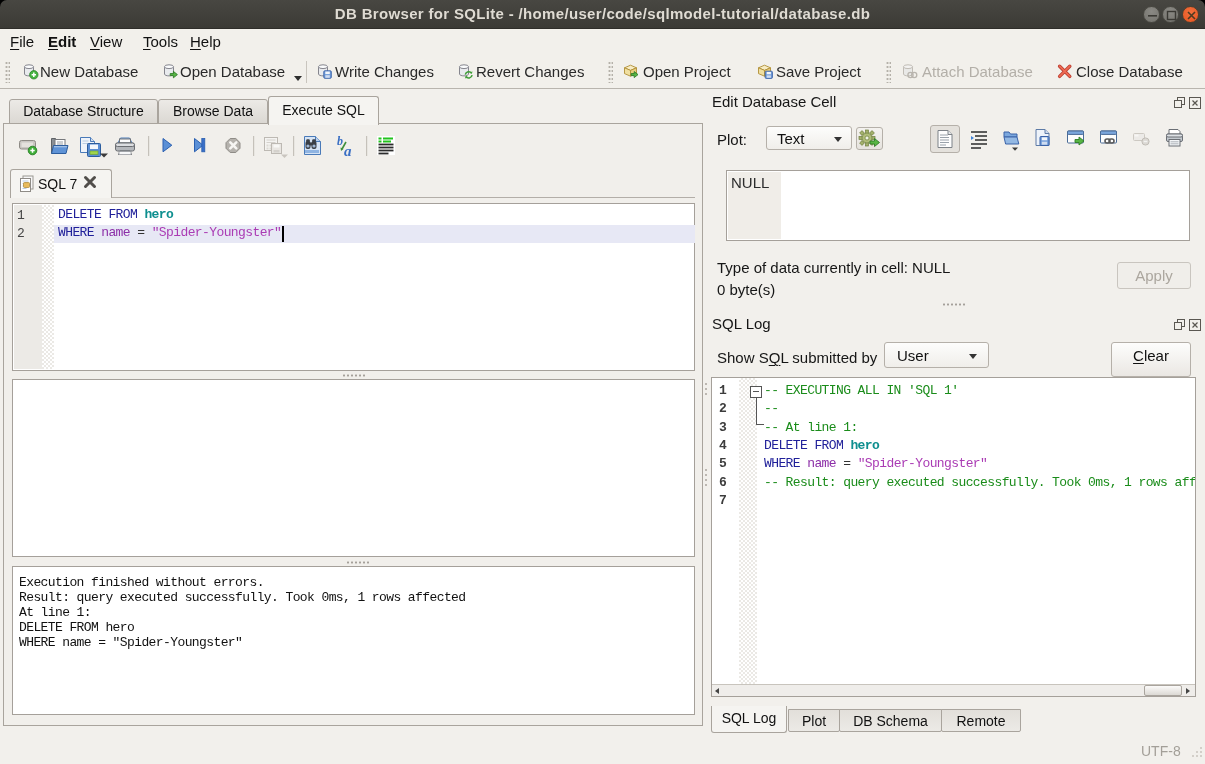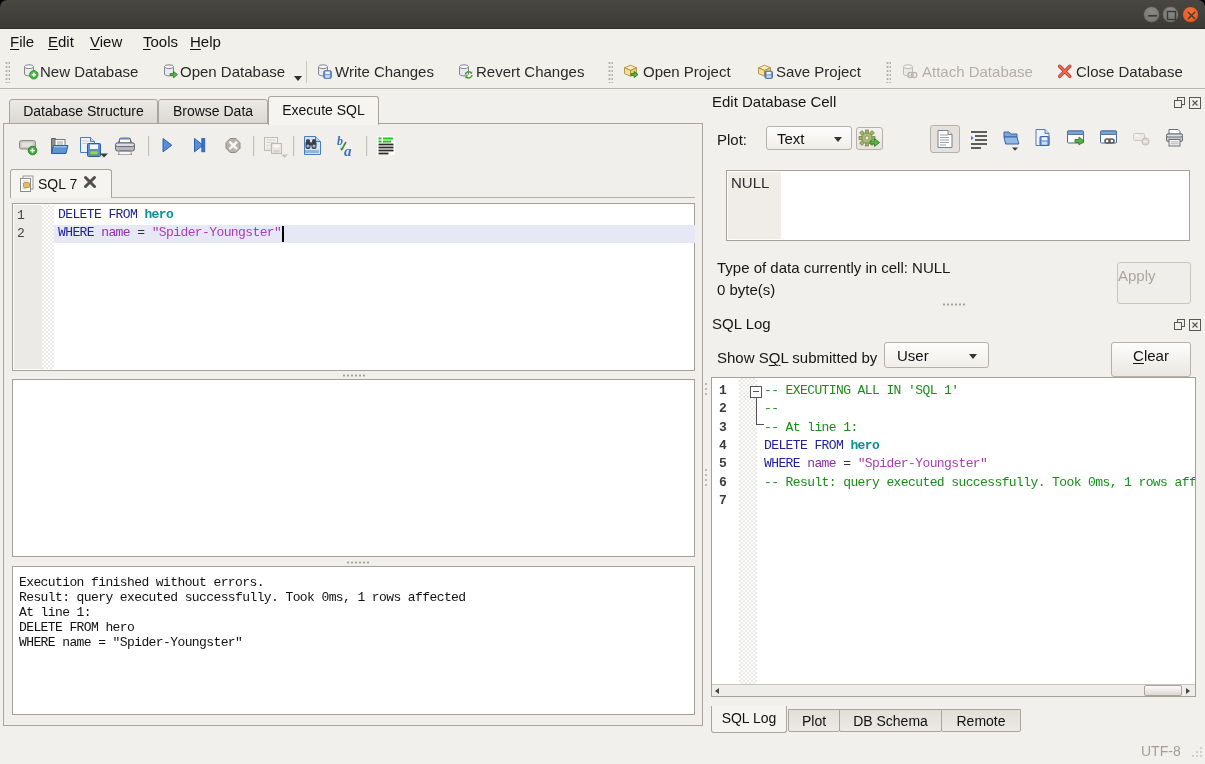--- a/index.html
+++ b/index.html
@@ -63,39 +63,40 @@
   .pushbtn{box-sizing:border-box;border:1px solid #b5b0a9;border-radius:3px;
     background:linear-gradient(#fdfdfc,#eae7e3);font-size:15px;color:#111;text-align:center;}
   u{text-decoration-thickness:1px;text-underline-offset:2px;}
 </style>
 </head>
 <body>
 <div id="app">
 
   <div class="abs" style="left:0;top:0;width:1205px;height:29px;background:#000;"></div>
     <div id="titlebar" class="abs"></div>
+  <div id="title-text" class="abs">DB Browser for SQLite - /home/user/code/sqlmodel-tutorial/database.db</div>
   <div class="abs winbtn gray" style="left:1143px;">
     <svg width="17" height="17">
         <rect x="4" y="8" width="9" height="1.6" fill="#3a3934"></rect>
       </svg>
     </div>
   <div class="abs winbtn gray" style="left:1162px;">
     <svg width="17" height="17">
         <rect x="4.5" y="4.5" width="8" height="8" fill="none" stroke="#3a3934" stroke-width="1.4"></rect>
       </svg>
     </div>
   <div id="btn-close" class="abs winbtn" style="left:1182px;">
     <svg width="17" height="17">
         <path d="M5 5 L12 12 M12 5 L5 12" stroke="#4c3a22" stroke-width="1.6"></path>
       </svg>
     </div>
 
   <div id="menubar" class="abs"></div>
   <div class="abs menuitem" style="left:10px;"><u>F</u>ile</div>
-  <div class="abs menuitem" style="left:48px;"><u>E</u>dit</div>
+  <div class="abs menuitem" style="left:48px;font-weight:bold;"><u>E</u>dit</div>
   <div class="abs menuitem" style="left:90px;"><u>V</u>iew</div>
   <div class="abs menuitem" style="left:143px;"><u>T</u>ools</div>
   <div class="abs menuitem" style="left:190px;"><u>H</u>elp</div>
 
   <div id="toolbar" class="abs"></div>
   <div class="abs grip" style="left:5px;"></div>
   <div class="abs tbicon" id="ic-newdb" style="left:21px;"><svg width="18" height="18">
         <path d="M3.5 4.7 L3.5 12 C3.5 13.1 5.5 13.9 8 13.9 C10.5 13.9 12.5 13.1 12.5 12 L12.5 4.7" fill="#e9ebee" stroke="#85858d" stroke-width="1"></path>
         <ellipse cx="8" cy="4.7" rx="4.5" ry="1.9" fill="#fafbfc" stroke="#85858d" stroke-width="1"></ellipse>
         <circle cx="12.8" cy="12.8" r="4.2" fill="#46b440" stroke="#2c8428" stroke-width="0.8"></circle>
@@ -378,21 +379,21 @@
       </g>  
     </svg>
 
   <div class="abs" style="left:726px;top:170px;width:464px;height:71px;background:#fff;border:1px solid #a5a09a;box-sizing:border-box;">
     <div class="abs" style="left:1px;top:1px;width:53px;height:67px;background:#f0ede8;"></div>
     <div class="abs" style="left:4px;top:3px;font-size:15px;color:#2c2c2c;">NULL</div>
   </div>
 
   <div class="abs paneltitle" style="left:717px;top:259px;">Type of data currently in cell: NULL</div>
   <div class="abs paneltitle" style="left:717px;top:281px;">0 byte(s)</div>
-  <div class="abs" style="left:1117px;top:262px;width:74px;height:42px;border:1px solid #c9c5bf;border-radius:3px;background:#f0eeea;box-sizing:border-box;font-size:15px;color:#aba69e;padding-top:4px;">Apply</div>
+  <div class="abs" style="left:1117px;top:262px;width:74px;height:27px;border:1px solid #c9c5bf;border-radius:3px;background:#f0eeea;box-sizing:border-box;text-align:center;font-size:15px;color:#aba69e;padding-top:4px;">Apply</div>
 
   <div class="abs hdots" style="left:942px;top:303px;"></div>
 
   <div class="abs paneltitle" style="left:712px;top:315px;">SQL Log</div>
   <div class="abs" id="dock2" style="left:1174px;top:317px;"><svg width="28" height="12">
         <rect x="3.5" y="0.5" width="7" height="7" fill="none" stroke="#5a5751"></rect>
         <rect x="0.5" y="3.5" width="7" height="7" fill="#f2f0eb" stroke="#5a5751"></rect>
         <rect x="15.5" y="0.5" width="11" height="11" fill="none" stroke="#5a5751"></rect>
         <path d="M18.5 3.5 l5 5 m0 -5 l-5 5" stroke="#5a5751" stroke-width="1.2"></path>
       </svg></div>

